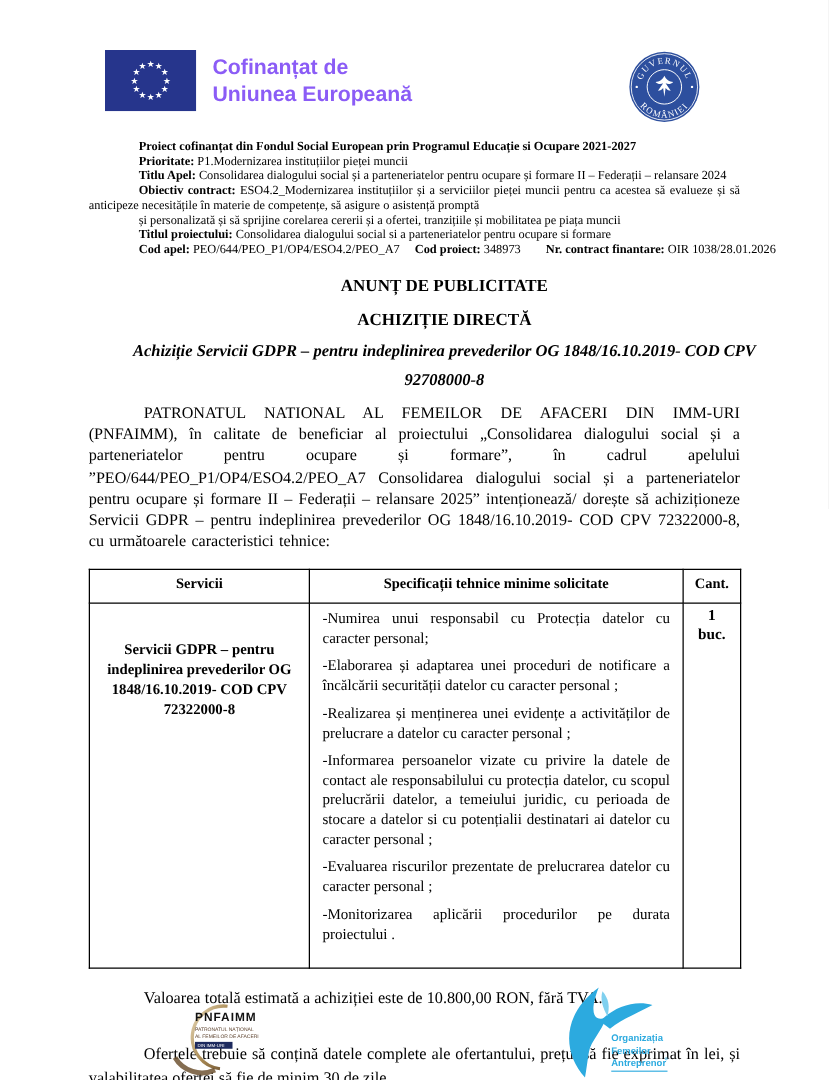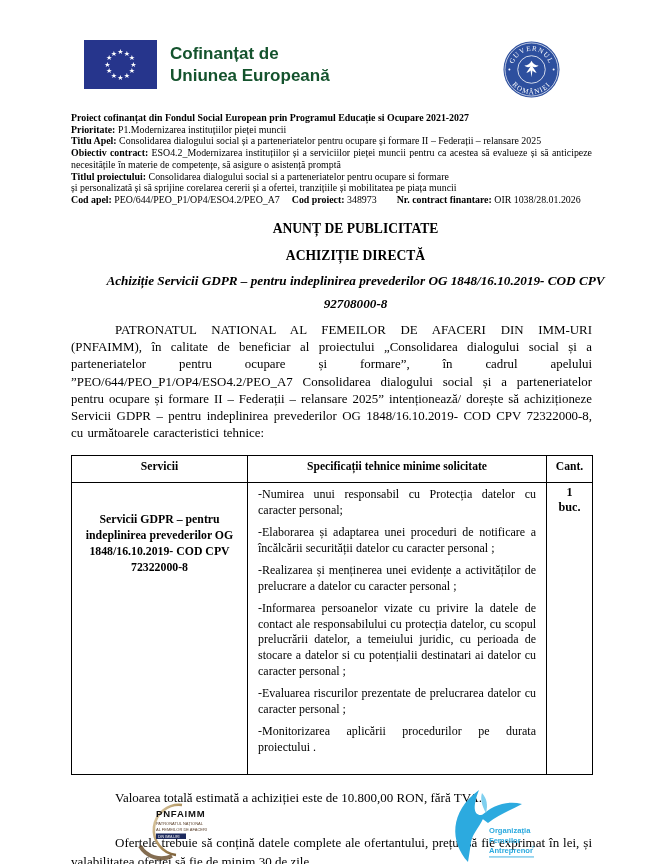--- a/index.html
+++ b/index.html
@@ -6,28 +6,28 @@
   .page {
     position:relative; width:663px; height:864px; margin:0 auto;
     background:#fff; overflow:hidden; color:#000;
     font-family:"Liberation Serif", serif;
   }
   
   .header { display:flex; justify-content:space-between; align-items:flex-start;
             padding:40px 102px 0 84px; }
   .eu-block { display:flex; gap:13px; align-items:center; }
   .eu-flag svg { display:block; }
-  .eu-text { color:#14532d; font-family:"Liberation Sans", sans-serif;
+  .eu-text { color:#8b5cf6; font-family:"Liberation Sans", sans-serif;
              font-weight:bold; font-size:17px; line-height:22px; }
   .gov-seal svg { display:block; }
   
   .project-info { margin:13px 71px 0; font-size:9.9px; line-height:11.7px; }
   .pi-line { white-space:nowrap; }
   .pi-line.wrap { white-space:normal; text-align:justify; }
-  .pi-line b { font-weight:bold; }
+  .pi-line b { font-weight:bold;margin-left:40px; }
   .codes b.gap1 { margin-left:12px; }
   .codes b.gap2 { margin-left:20px; }
   
   .titles { text-align:center;padding-left:48px; }
   .main-title { font-size:13.6px; font-weight:bold; margin-top:15px; }
   .sub-title  { font-size:13.6px; font-weight:bold; margin-top:11px; }
   .object-line { font-size:13.2px; font-weight:bold; font-style:italic; margin-top:9px; }
   .object-line2 { font-size:13.2px; font-weight:bold; font-style:italic; margin-top:7px; }
   
   .body-par { margin:10px 71px 0; font-size:12.9px; line-height:17.3px;
@@ -107,30 +107,30 @@
   </div>
 
   <div class="project-info">
     <div class="pi-line">
       <b>Proiect cofinanțat din Fondul Social European prin Programul Educație si Ocupare 2021-2027</b>
     </div>
     <div class="pi-line">
       <b>Prioritate:</b><span> P1.Modernizarea instituțiilor pieței muncii</span>
     </div>
     <div class="pi-line">
-      <b>Titlu Apel:</b><span> Consolidarea dialogului social și a parteneriatelor pentru ocupare și formare II – Federații – relansare 2025</span>
+      <b>Titlu Apel:</b><span> Consolidarea dialogului social și a parteneriatelor pentru ocupare și formare II – Federații – relansare 2024</span>
     </div>
     <div class="pi-line wrap">
       <b>Obiectiv contract:</b><span> ESO4.2_Modernizarea instituțiilor și a serviciilor pieței muncii pentru ca acestea să evalueze și să anticipeze necesitățile în materie de competențe, să asigure o asistență promptă</span>
     </div>
     <div class="pi-line">
+      <b></b><span>și personalizată și să sprijine corelarea cererii și a ofertei, tranzițiile și mobilitatea pe piața muncii</span>
+    </div>
+    <div class="pi-line">
       <b>Titlul proiectului:</b><span> Consolidarea dialogului social si a parteneriatelor pentru ocupare si formare</span>
-    </div>
-    <div class="pi-line">
-      <b></b><span>și personalizată și să sprijine corelarea cererii și a ofertei, tranzițiile și mobilitatea pe piața muncii</span>
     </div>
     <div class="pi-line codes">
       <b>Cod apel:</b><span> PEO/644/PEO_P1/OP4/ESO4.2/PEO_A7</span><b class="gap1">Cod proiect:</b><span> 348973</span><b class="gap2">Nr. contract finantare:</b><span> OIR 1038/28.01.2026</span>
     </div>
   </div>
 
   <div class="titles">
     <div class="main-title">ANUNȚ DE PUBLICITATE</div>
     <div class="sub-title">ACHIZIȚIE DIRECTĂ</div>
     <div class="object-line">Achiziție Servicii GDPR – pentru indeplinirea prevederilor OG 1848/16.10.2019- COD CPV</div>

